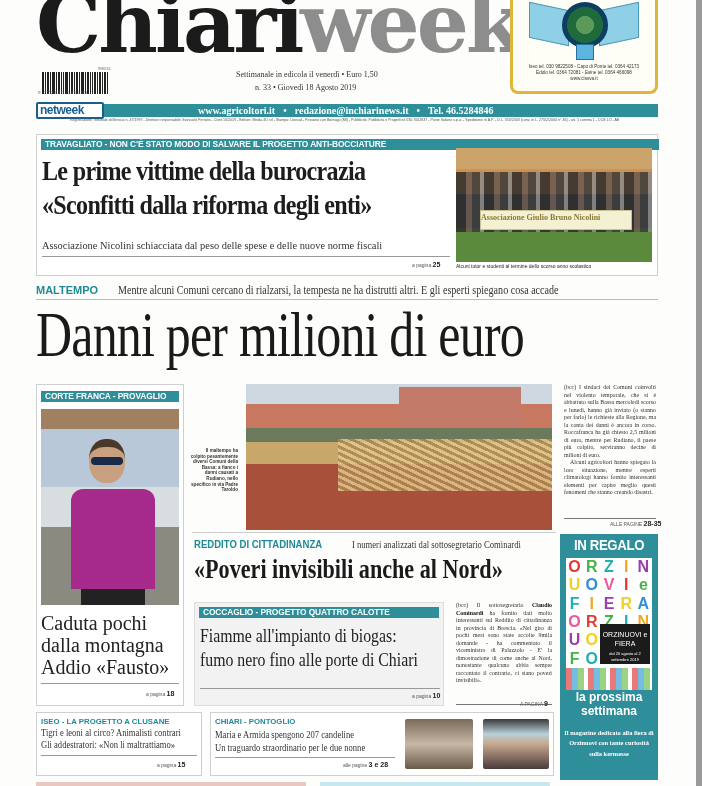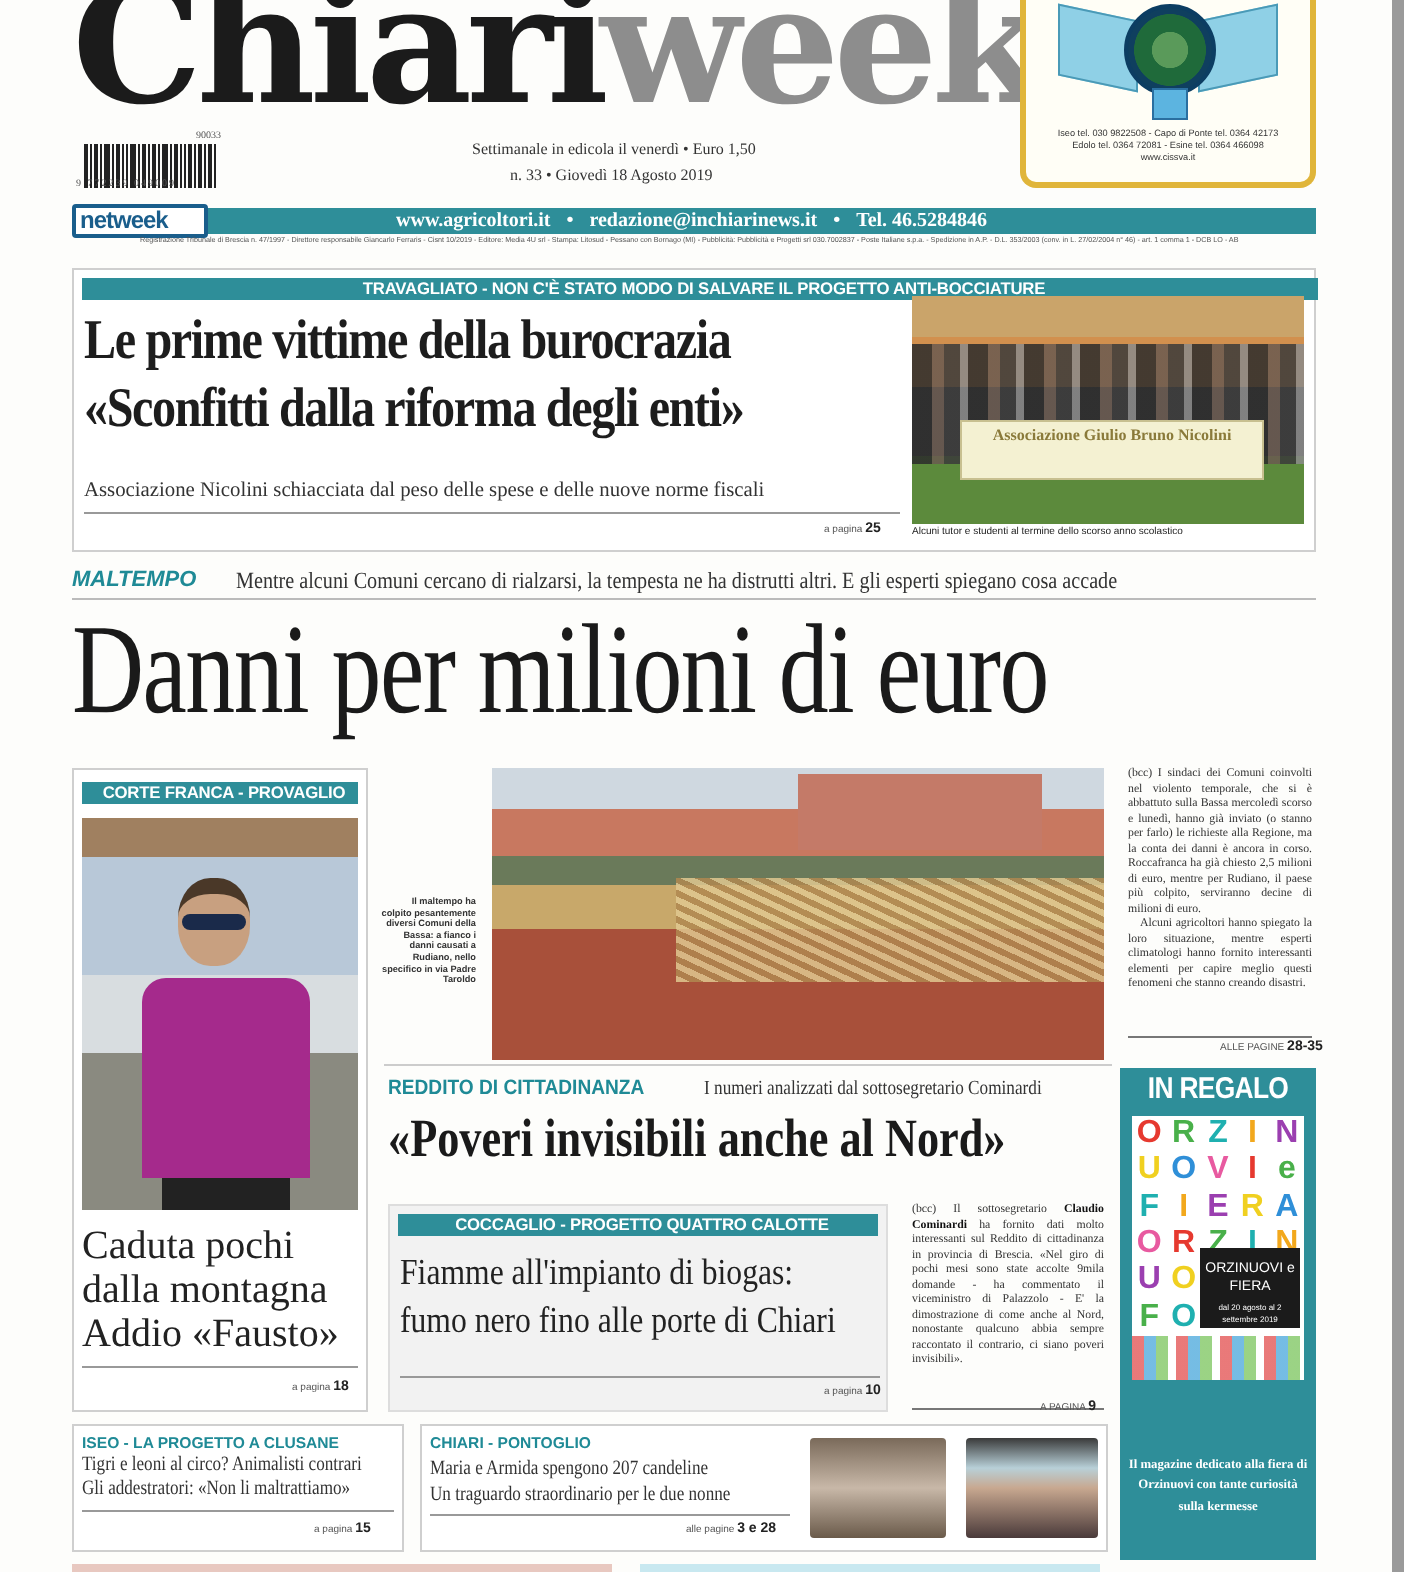--- a/index.html
+++ b/index.html
@@ -36,37 +36,37 @@
   
   .netweek-bar { left: 36px; top: 104px; width: 622px; height: 13px; }
   .netweek-logo { left: 36px; top: 102px; width: 68px; height: 17px; background: #fff; border: 2px solid #1a5e8c; border-radius: 2px; font-family: "Liberation Sans", sans-serif; font-weight: bold; font-size: 12px; color: #1a5e8c; line-height: 13px; padding-left: 2px; letter-spacing: -0.5px; }
   .netweek-text { left: 198px; top: 104px; font-size: 10px; font-weight: bold; color: #fff; line-height: 13px; white-space: nowrap; }
   .netweek-text .dot { margin: 0 8px; }
   .legal-line { left: 70px; top: 118px; width: 590px; font-family: "Liberation Sans", sans-serif; font-size: 3.6px; color: #555; white-space: nowrap; overflow: hidden; }
 
   
   .box { border: 1px solid #cfcfcf; background: #fff; }
   .top-box { left: 36px; top: 134px; width: 622px; height: 142px; }
-  .kicker-bar { position: absolute; height: 11px; color: #fff; font-family: "Liberation Sans", sans-serif; font-weight: bold; font-size: 8.4px; line-height: 11px; padding-left: 4px; white-space: nowrap; letter-spacing: -0.1px; text-align: center; }
+  .kicker-bar { position: absolute; height: 11px; color: #fff; font-family: "Liberation Sans", sans-serif; font-weight: bold; font-size: 8.4px; line-height: 11px; padding-left: 4px; white-space: nowrap; letter-spacing: -0.1px; }
   .top-kicker { left: 4px; top: 4px; width: 618px; }
   .top-h1 { left: 42px; top: 156px; font-size: 28px; font-weight: bold; letter-spacing: -0.8px; line-height: 30px; font-family: "Liberation Serif", serif; transform: scaleX(0.86); transform-origin: left top; white-space: nowrap; }
   .top-h2 { left: 42px; top: 190px; font-size: 28px; font-weight: bold; letter-spacing: -0.8px; line-height: 30px; transform: scaleX(0.86); transform-origin: left top; white-space: nowrap; }
   .top-sub { left: 42px; top: 240px; font-size: 10.4px; color: #333; white-space: nowrap; }
   .top-rule { left: 42px; top: 256px; width: 408px; height: 1px; background: #999; }
   .page-ref { font-family: "Liberation Sans", sans-serif; font-size: 5px; color: #555; white-space: nowrap; }
   .page-ref b { font-size: 7px; color: #222; }
   .top-pageref { left: 412px; top: 261px; }
 
   .top-photo { left: 456px; top: 148px; width: 196px; height: 114px; background: linear-gradient(180deg, #caa46a 0 18%, #d2904e 18% 40%, #4a4a4a 40% 70%, #5c8a3c 70%); overflow: hidden; }
   .top-photo .crowd { position: absolute; left: 0; right: 0; top: 24px; height: 60px; background: repeating-linear-gradient(90deg, #2b2b2b 0 10px, #6a5a50 10px 16px, #3a3a3a 16px 24px, #8a8a8a 24px 28px); opacity: 0.85; }
-  .top-photo .banner { position: absolute; left: 24px; top: 62px; width: 152px; height: 30px; background: #f4f1d2; border: 1px solid #c8c090; font-size: 8px; line-height: 9px; text-align: center; color: #8a7a3a; font-weight: bold; padding-top: 2px; }
+  .top-photo .banner { position: absolute; left: 24px; top: 62px; width: 152px; height: 20px; background: #f4f1d2; border: 1px solid #c8c090; font-size: 8px; line-height: 9px; text-align: left; color: #8a7a3a; font-weight: bold; padding-top: 2px; }
   .top-caption { left: 456px; top: 263px; font-family: "Liberation Sans", sans-serif; font-size: 5px; color: #222; white-space: nowrap; }
 
   
-  .mal-kicker { left: 36px; top: 284px; font-family: "Liberation Sans", sans-serif; font-weight: bold; font-size: 11px; color: #1f8a96; font-style: italic; }
+  .mal-kicker { left: 36px; top: 284px; font-family: "Liberation Sans", sans-serif; font-weight: bold; font-size: 11px; color: #1f8a96; }
   .mal-deck { left: 118px; top: 284px; font-size: 11.6px; color: #333; white-space: nowrap; transform: scaleX(0.87); transform-origin: left top; }
   .mal-rule { left: 36px; top: 299px; width: 622px; height: 1px; background: #bbb; }
   .main-headline { left: 36px; top: 300px; font-size: 64px; line-height: 70px; color: #1a1a1a; white-space: nowrap; transform: scaleX(0.78); transform-origin: left top; letter-spacing: -1px; }
 
   
   .left-card { left: 36px; top: 384px; width: 148px; height: 322px; }
   .left-kicker { left: 4px; top: 6px; width: 138px; }
   .left-photo { left: 4px; top: 24px; width: 138px; height: 196px; background: linear-gradient(180deg, #a08060 0 10%, #b8c8d8 10% 40%, #d8dde0 40% 60%, #8a8a80 60%); overflow: hidden; }
   .left-photo .shirt { position: absolute; left: 30px; top: 80px; width: 84px; height: 100px; background: #a52a8c; border-radius: 12px 12px 0 0; }
   .left-photo .head { position: absolute; left: 48px; top: 30px; width: 36px; height: 44px; background: #c8a080; border-radius: 45%; border-top: 8px solid #4a3828; }
@@ -284,20 +284,21 @@
         <span style="color: rgb(242, 168, 29);">R</span>
         <span style="color: rgb(155, 63, 176);">O</span>
         <span style="color: rgb(240, 208, 32);">V</span>
       </div>
     <div class="fiera">
         <div>ORZINUOVI e FIERA</div>
         <div style="font-size:4px;line-height:6px;margin-top:3px">dal 20 agosto al 2 settembre 2019</div>
       </div>
     <div class="strip"></div>
   </div>
+  <div class="regalo-sub">la prossima settimana</div>
   <div class="regalo-desc">Il magazine dedicato alla fiera di Orzinuovi con tante curiosità sulla kermesse</div>
 </div>
 
 <div class="abs box iseo-card">
   <div class="abs bot-kicker" style="left:4px;top:4px">ISEO - LA PROGETTO A CLUSANE</div>
   <div class="abs bot-text" style="left:4px;top:14px">Tigri e leoni al circo? Animalisti contrari</div>
   <div class="abs bot-text" style="left:4px;top:26px">Gli addestratori: «Non li maltrattiamo»</div>
   <div class="abs bot-rule" style="left:4px;top:42px;width:156px"></div>
   <div class="abs page-ref" style="left:120px;top:48px"><span>a pagina</span> <b>15</b></div>
 </div>

